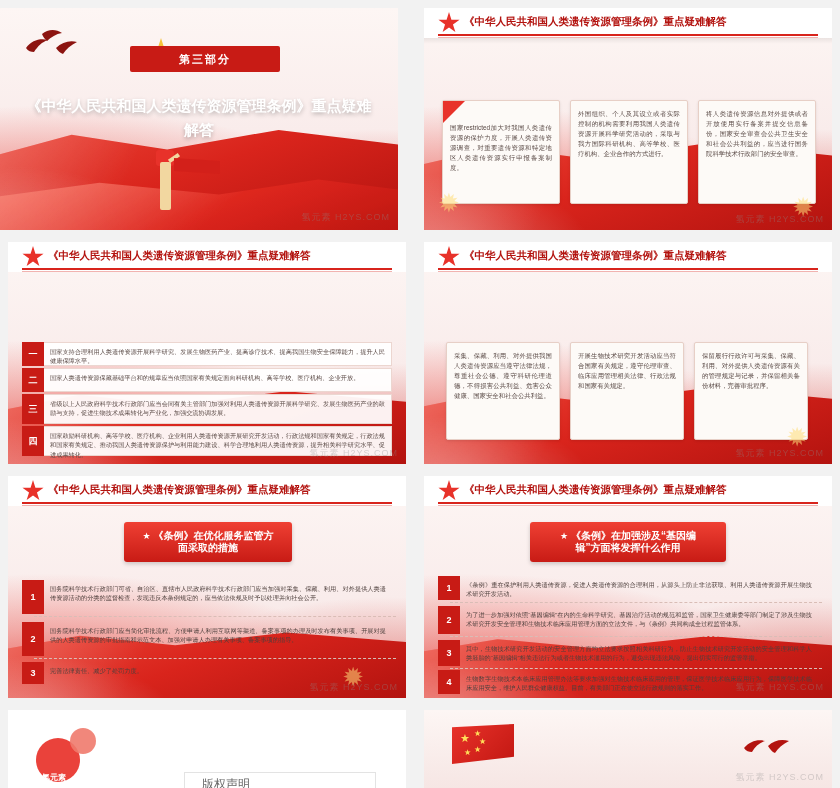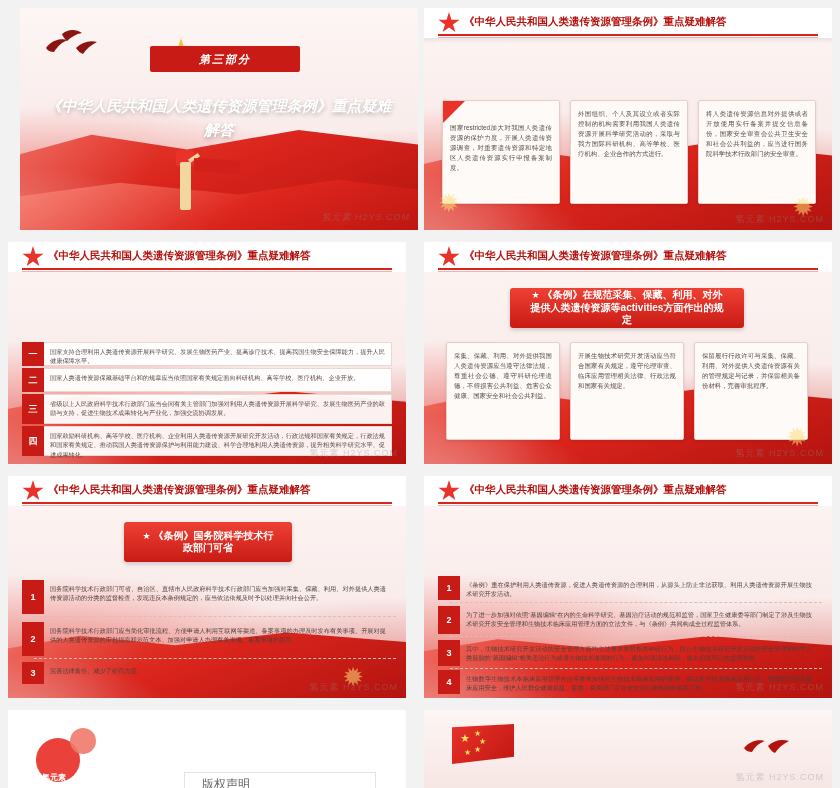--- a/index.html
+++ b/index.html
@@ -82,21 +82,21 @@
   .banner{position:absolute;left:174px;top:150px;width:46px;height:16px;background:#d3201a;
     clip-path:polygon(0 0,100% 18%,100% 100%,0 82%);}
   .hdr-shadow{position:absolute;left:0;right:0;top:30px;height:6px;
     background:linear-gradient(180deg,rgba(0,0,0,.07),rgba(0,0,0,0));}
 </style>
 </head>
 <body>
 
 <div class="sheet">
 
-  <div class="slide" style="left:20px;top:8px;width:398px;height:222px;font-style:italic;">
+  <div class="slide" style="left:0;top:8px;width:398px;height:222px;">
     <div class="bg-soft"></div>
     <div class="silk"></div>
     <div class="silk2"></div>
     <div class="doves" style="left:20px;top:18px;">
       <svg width="60" height="34" viewBox="0 0 60 34">
         <g fill="#8c1410">
           <path d="M6 22 C12 14 20 12 28 14 C22 16 18 20 14 26 C11 26 8 25 6 22 Z"></path>
           <path d="M22 8 C28 3 36 3 42 7 C36 8 31 11 27 15 C25 13 23 11 22 8 Z"></path>
           <path d="M36 22 C42 16 50 14 57 16 C51 19 46 23 43 28 C40 27 38 25 36 22 Z"></path>
         </g>
@@ -170,25 +170,20 @@
   </div>
 
   <div class="slide" style="left:424px;top:242px;width:408px;height:222px;">
     <div class="bg-soft"></div>
     <div class="silk" style="height:42%;"></div>
     <div class="hdr"></div>
     <div class="hdr-bigstar"></div>
     <div class="hdr-title" style="left:40px;">《中华人民共和国人类遗传资源管理条例》重点疑难解答</div>
     <div class="hdr-rule"></div>
 
-    <div class="ribbon two" style="left:86px;top:46px;width:234px;">
-      <span class="txt">
-        <span class="dstar">★</span><span>《条例》在规范采集、保藏、利用、对外提供人类遗传资源等activities方面作出的规定</span>
-      </span>
-    </div>
 
     <div class="card" style="left:22px;top:100px;width:114px;height:98px;">
       <div class="ct">采集、保藏、利用、对外提供我国人类遗传资源应当遵守法律法规，尊重社会公德、遵守科研伦理道德，不得损害公共利益、危害公众健康、国家安全和社会公共利益。</div>
     </div>
     <div class="card" style="left:146px;top:100px;width:114px;height:98px;">
       <div class="ct">开展生物技术研究开发活动应当符合国家有关规定，遵守伦理审查、临床应用管理相关法律、行政法规和国家有关规定。</div>
     </div>
     <div class="card" style="left:270px;top:100px;width:114px;height:98px;">
       <div class="ct">保留履行行政许可与采集、保藏、利用、对外提供人类遗传资源有关的管理规定与记录，并保留相关备份材料，完善审批程序。</div>
     </div>
@@ -199,21 +194,21 @@
   <div class="slide" style="left:8px;top:476px;width:398px;height:222px;">
     <div class="bg-soft"></div>
     <div class="silk" style="height:36%;"></div>
     <div class="hdr"></div>
     <div class="hdr-bigstar"></div>
     <div class="hdr-title" style="left:40px;">《中华人民共和国人类遗传资源管理条例》重点疑难解答</div>
     <div class="hdr-rule"></div>
 
     <div class="ribbon two" style="left:116px;top:46px;width:168px;">
       <span class="txt">
-        <span class="dstar">★</span><span>《条例》国务院科学技术行政部门可省</span>
+        <span class="dstar">★</span><span>《条例》在优化服务监管方面采取的措施</span>
       </span>
     </div>
 
     <div class="row" style="left:14px;right:14px;top:104px;height:34px;">
       <div class="num">1</div>
       <div class="rowtxt plain">国务院科学技术行政部门可省、自治区、直辖市人民政府科学技术行政部门应当加强对采集、保藏、利用、对外提供人类遗传资源活动的分类的监督检查，发现违反本条例规定的，应当依法依规及时予以处理并向社会公开。</div>
     </div>
     <div class="dash" style="top:140px;"></div>
     <div class="row" style="left:14px;right:14px;top:146px;height:34px;">
       <div class="num">2</div>
@@ -229,20 +224,25 @@
   </div>
 
   <div class="slide" style="left:424px;top:476px;width:408px;height:222px;">
     <div class="bg-soft"></div>
     <div class="silk" style="height:34%;"></div>
     <div class="hdr"></div>
     <div class="hdr-bigstar"></div>
     <div class="hdr-title" style="left:40px;">《中华人民共和国人类遗传资源管理条例》重点疑难解答</div>
     <div class="hdr-rule"></div>
 
+    <div class="ribbon two" style="left:106px;top:46px;width:196px;">
+      <span class="txt">
+        <span class="dstar">★</span><span>《条例》在加强涉及“基因编辑”方面将发挥什么作用</span>
+      </span>
+    </div>
 
     <div class="row" style="left:14px;right:14px;top:100px;height:24px;">
       <div class="num">1</div>
       <div class="rowtxt plain">《条例》重在保护利用人类遗传资源，促进人类遗传资源的合理利用，从源头上防止非法获取、利用人类遗传资源开展生物技术研究开发活动。</div>
     </div>
     <div class="dash" style="top:126px;"></div>
     <div class="row" style="left:14px;right:14px;top:130px;height:28px;">
       <div class="num">2</div>
       <div class="rowtxt plain">为了进一步加强对依照“基因编辑”在内的生命科学研究、基因治疗活动的规范和监管，国家卫生健康委等部门制定了涉及生物技术研究开发安全管理和生物技术临床应用管理方面的立法文件，与《条例》共同构成全过程监管体系。</div>
     </div>

